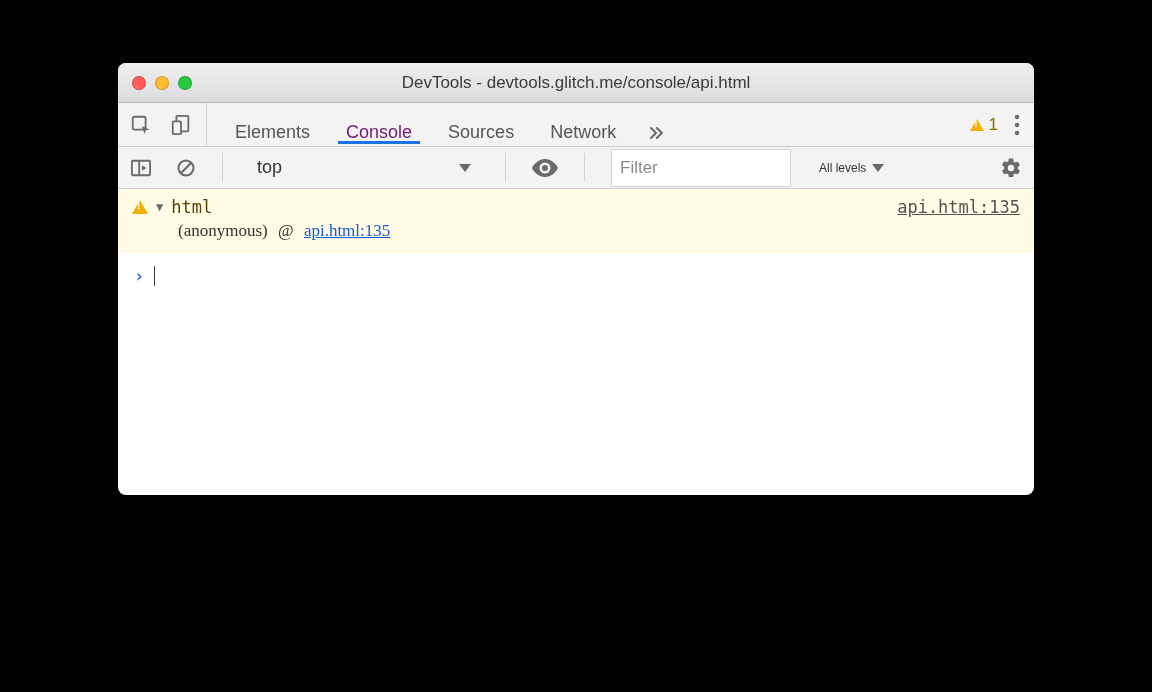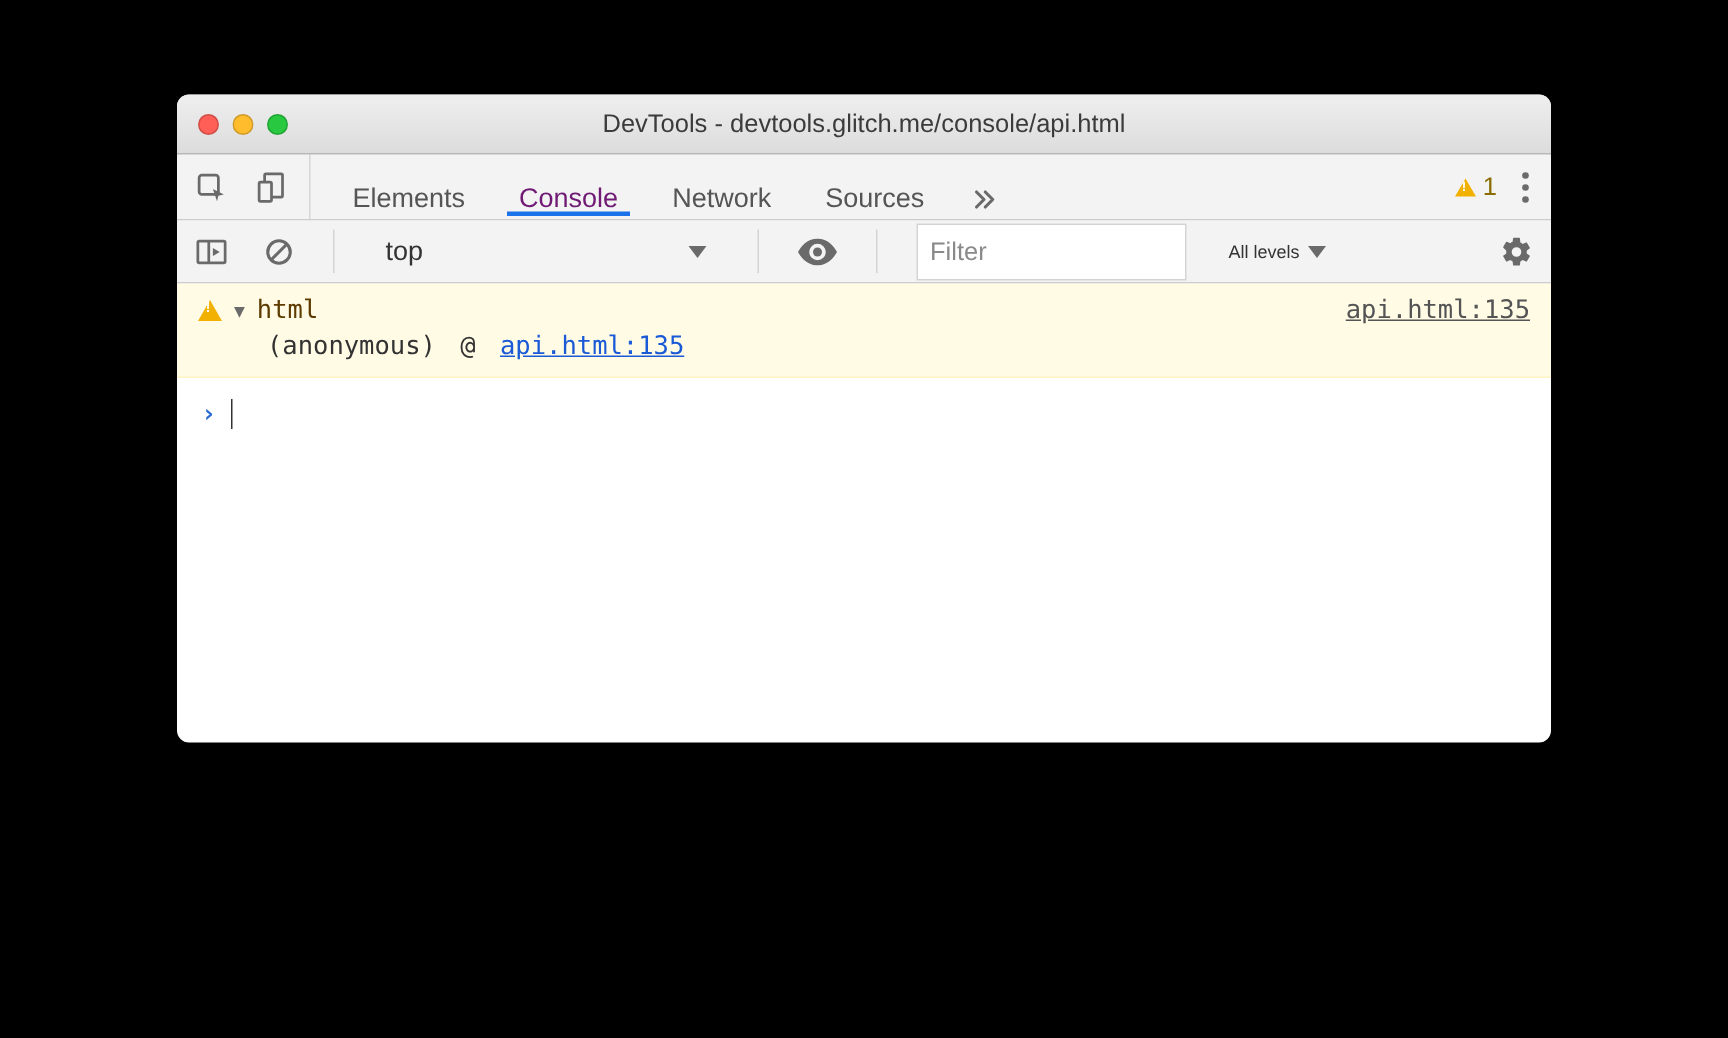--- a/index.html
+++ b/index.html
@@ -104,21 +104,21 @@
   .badge-warn-tri {
     width: 0; height: 0; border-left: 8px solid transparent; border-right: 8px solid transparent;
     border-bottom: 14px solid #f2b100; position: relative;
   }
   .badge-warn-tri::after {
     content: "!"; position: absolute; left: -3px; top: 1px; font: 700 10px/1 Arial; color: #fff;
   }
   .tri-toggle { color: #6a6a6a; font-size: 12px; }
   .msg { color: #5c3c00; }
   .srclink { color: #545454; text-decoration: underline; font-family: Menlo, Consolas, monospace; }
-  .row-warn .line2 { padding-left: 46px; color: #333; margin-top: 4px; }
+  .row-warn .line2 { padding-left: 46px; color: #333; margin-top: 4px; font-family: Liberation Serif, serif; }
   .callat { color: #333; }
   .callloc { color: #1a5ad6; text-decoration: underline; }
 
   
   .prompt {
     display: flex; align-items: center; gap: 10px;
     padding: 14px 14px 0 16px;
     font-family: Menlo, Consolas, monospace; font-size: 17px;
   }
   .prompt .chev { color: #2c6bd1; font-weight: 700; }
@@ -165,22 +165,22 @@
         <span class="ic">
           <svg width="22" height="22" viewBox="0 0 24 24" fill="none" stroke="#6a6a6a" stroke-width="2">
             <rect x="7" y="2" width="13" height="17" rx="1"></rect>
             <rect x="3" y="8" width="9" height="14" rx="1" fill="#f3f3f3"></rect>
           </svg>
         </span>
       </div>
       <div class="tabs">
         <div class="tab">Elements</div>
         <div class="tab active">Console</div>
+        <div class="tab">Sources</div>
         <div class="tab">Network</div>
-        <div class="tab">Sources</div>
         <div class="tab" style="padding:0 12px;">
           <span class="ic">
             <svg width="20" height="20" viewBox="0 0 24 24" fill="none" stroke="#6a6a6a" stroke-width="2.5" stroke-linecap="round" stroke-linejoin="round">
               <polyline points="6 6 12 12 6 18"></polyline>
                 <polyline points="13 6 19 12 13 18"></polyline>
             </svg>
           </span>
         </div>
       </div>
       <div class="right">

